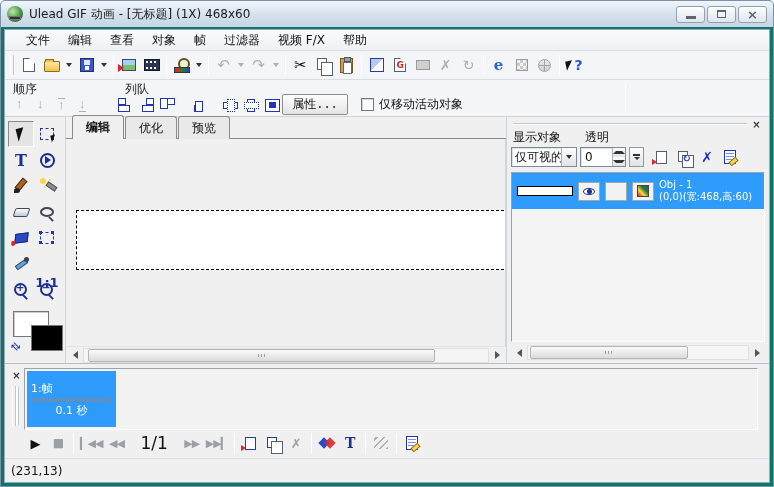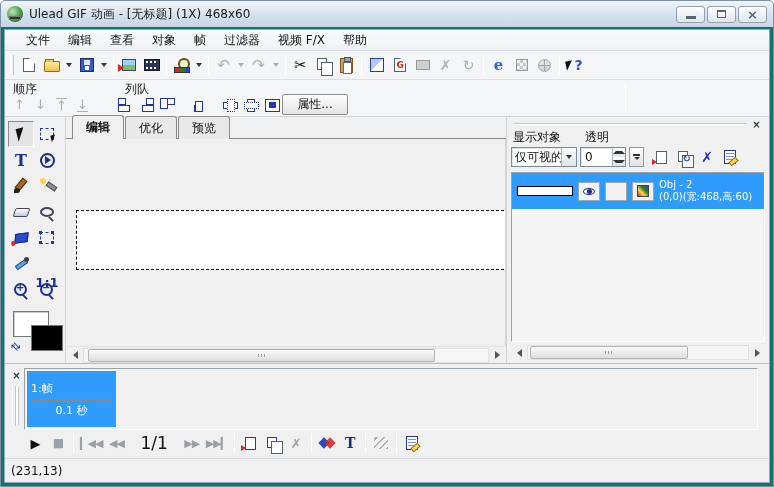--- a/index.html
+++ b/index.html
@@ -67,21 +67,21 @@
     background:repeating-conic-gradient(#c9c9c9 0 25%,#f2f2f2 0 50%);background-size:6px 6px;}
   .globeg{width:13px;height:13px;border:1px solid #a5a5a5;border-radius:50%;
     background:linear-gradient(#e9e9e9,#cfcfcf);position:relative;}
   .globeg::before{content:"";position:absolute;left:0;right:0;top:5px;height:1px;background:#a5a5a5;}
   .globeg::after{content:"";position:absolute;left:5px;top:0;bottom:0;width:1px;background:#a5a5a5;}
   .helpwrap{display:flex;align-items:center;gap:1px;}
   .helparrow{width:0;height:0;border-top:9px solid #111;border-right:7px solid transparent;transform:rotate(-12deg);}
   .help-q{color:#2b4fd7;font-weight:bold;font-size:14px;}
   .ie-e{color:#2a62d8;font-weight:bold;font-size:15px;font-family:"DejaVu Serif",serif;}
   
-  .toolbar2{height:37px;background:#f3f5f7;border-bottom:1px solid #cfd4d9;position:relative;padding:1px 16px;}
+  .toolbar2{height:37px;background:#f3f5f7;border-bottom:1px solid #cfd4d9;position:relative;padding:1px 16px;font-family:Liberation Mono, monospace;}
   .t2-label{position:absolute;top:1px;font-size:12px;color:#222;}
   .t2-row{position:absolute;top:15px;left:4px;display:flex;align-items:center;}
   .obtn{width:21px;height:19px;display:flex;align-items:center;justify-content:center;}
   .alg{width:19px;height:16px;position:relative;margin:0 2px;}
   .alg::before,.alg::after{content:"";position:absolute;width:6px;height:5px;border:1px solid #2233bb;background:#fff;}
   .al-left::before{left:1px;top:1px;} .al-left::after{left:1px;bottom:1px;width:10px;}
   .al-right::before{right:1px;top:1px;} .al-right::after{right:1px;bottom:1px;width:10px;}
   .al-top::before{left:1px;top:1px;height:9px;} .al-top::after{right:1px;top:1px;}
   .al-bottom::before{left:4px;bottom:1px;} .al-bottom::after{right:4px;bottom:1px;height:9px;}
   .al-ch::before{left:2px;top:5px;width:13px;} .al-ch::after{left:6px;top:2px;height:11px;border-style:dotted;}
@@ -378,20 +378,24 @@
         <div class="obtn">
             <div class="alg al-cv"></div>
           </div>
         <div class="obtn">
             <div class="alg al-cb"></div>
           </div>
       </div>
       <div class="props-btn">
           <span>属性...</span>
         </div>
+      <div class="chkwrap">
+        <div class="chk"></div>
+        <span>仅移动活动对象</span>
+      </div>
       <div class="t2-endsep"></div>
     </div>
 
     <div class="main">
 
       <div class="toolbox">
         <div class="tools">
           <div class="tool active">
               <div class="ptr"></div>
             </div>
@@ -519,21 +523,21 @@
           <div class="obj-row" style="background:#2f9bfd;">
             <div class="obj-thumb"></div>
             <div class="obj-btn">
                 <div class="eye"></div>
               </div>
             <div class="obj-btn"></div>
             <div class="obj-btn">
                 <div class="palette"></div>
               </div>
             <div class="obj-meta">
-              <span>Obj - 2</span>
+              <span>Obj - 1</span>
               <span>(0,0)(宽:468,高:60)</span>
             </div>
           </div>
         </div>
         <div class="rp-scroll">
           <div class="sbtn">
               <div class="tri-left"></div>
             </div>
           <div class="strack">
             <div class="sthumb" style="left:2px;width:72%;"></div>

